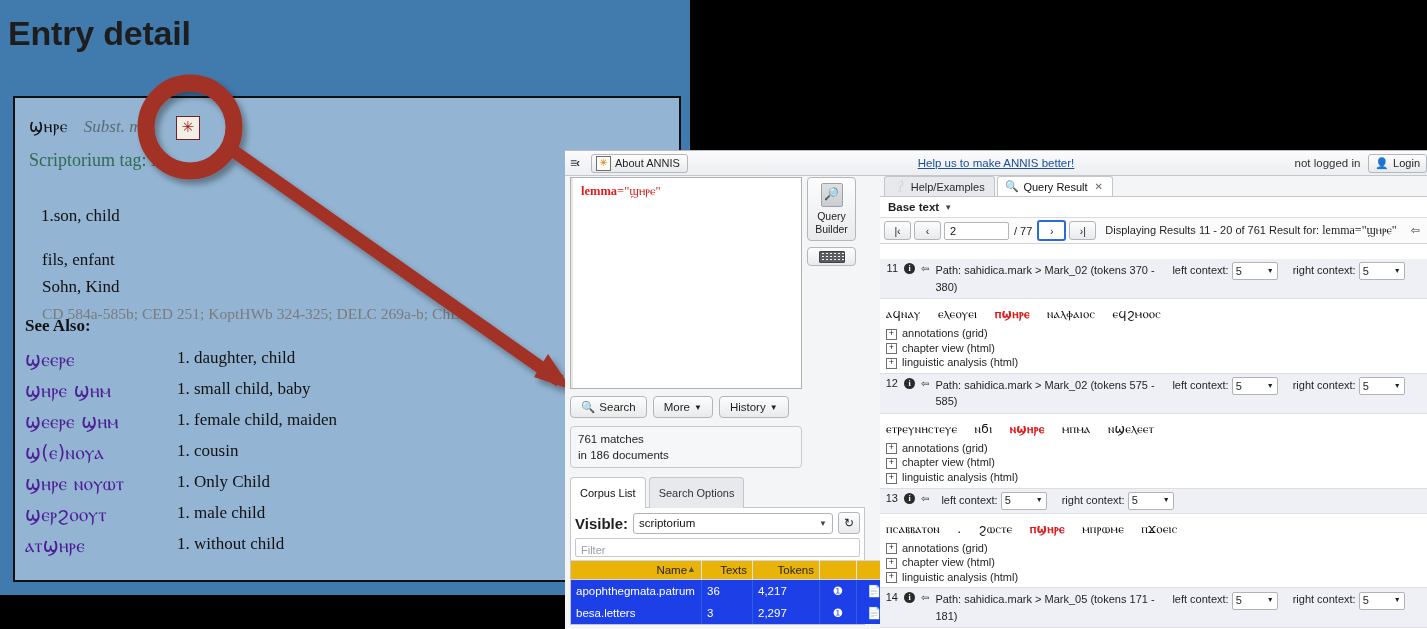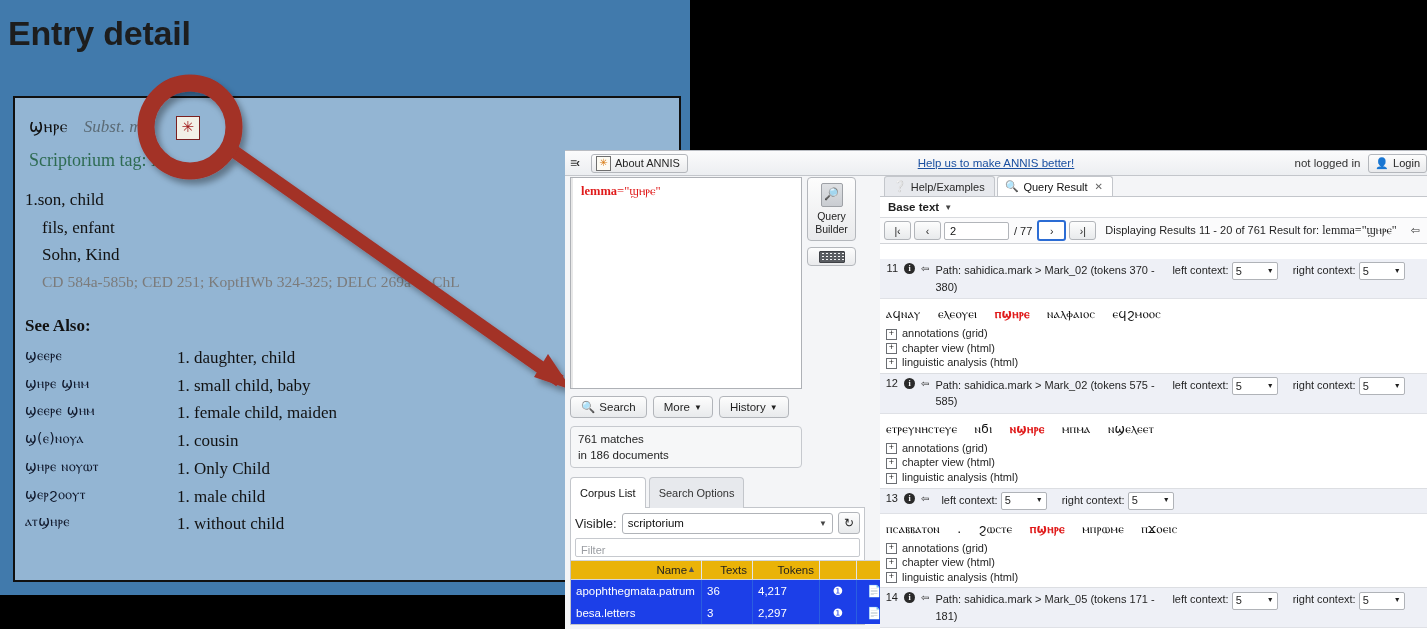--- a/index.html
+++ b/index.html
@@ -26,27 +26,27 @@
   .lemma-head{font-size:17px;color:#111;font-family:"DejaVu Sans", sans-serif;letter-spacing:0.5px;}
   .pos-head{font-size:17px;color:#5b6b76;font-style:italic;margin-left:12px;}
   .ann-badge{
     display:inline-block;width:22px;height:22px;margin-left:26px;
     border:1px solid #7a2020;background:#f2efe6;color:#a32020;
     text-align:center;line-height:21px;font-size:15px;vertical-align:middle;
     font-family:"DejaVu Sans", sans-serif;
   }
   .script-tag{position:absolute;left:14px;top:52px;font-size:18px;color:#2e6b52;}
   .senses{position:absolute;left:10px;top:88px;font-size:17px;color:#111;line-height:1.62;}
-  .sense-n{margin:0;}
+  .sense-n{margin:16px;}
   .sense-sub{margin:0;padding-left:17px;}
   .sense-refs{margin:0;padding-left:17px;color:#7b7b7b;font-size:15.5px;white-space:nowrap;}
   .see-also-title{position:absolute;left:10px;top:218px;font-size:17px;font-weight:bold;color:#111;}
   .see-also{position:absolute;left:10px;top:246px;font-size:17px;line-height:1.63;}
   .sa-row{display:flex;}
-  .sa-word{width:152px;color:#0f172a;font-family:"DejaVu Sans", sans-serif;font-size:14px;letter-spacing:.3px;}
+  .sa-word{width:152px;color:#4c1d95;font-family:"DejaVu Sans", sans-serif;font-size:19px;letter-spacing:.3px;}
   .sa-gloss{color:#111;}
 
   
   .callout{position:absolute;left:0;top:0;width:690px;height:595px;pointer-events:none;}
 
   
   .annis{
     position:absolute;left:565px;top:150px;width:862px;height:479px;
     background:#f4f5f7;overflow:hidden;
     font-family:"Liberation Sans", sans-serif;font-size:11px;color:#262626;
@@ -115,21 +115,21 @@
 
   
   .corpus{margin-top:9px;width:295px;}
   .ctabs{display:flex;gap:3px;font-size:11px;}
   .ctab{
     padding:9px 9px;border:1px solid #c3c6cb;border-bottom:none;border-radius:4px 4px 0 0;background:#e7e9ed;color:#333;
   }
   .ctab.sel{background:#fff;color:#111;}
   .cbody{border:1px solid #c3c6cb;background:#fff;margin-top:-1px;}
   .visible-row{display:flex;align-items:center;gap:5px;padding:4px 4px;}
-  .visible-lbl{font-size:13px;color:#1f1f1f;}
+  .visible-lbl{font-size:15px;color:#1f1f1f;font-weight:bold;}
   .vis-select{
     flex:1;height:19px;background:#fff;border:1px solid #b0b3b8;border-radius:3px;
     display:flex;align-items:center;justify-content:space-between;padding:0 5px;font-size:11.5px;color:#111;
   }
   .refresh-btn{
     width:20px;height:20px;background:linear-gradient(#fdfdfd,#e8eaec);border:1px solid #b2b5ba;border-radius:3px;
     display:flex;align-items:center;justify-content:center;font-size:12px;color:#222;
   }
   .filter-input{
     margin:0 4px;height:17px;border:1px solid #c6c9ce;background:#fff;border-radius:2px;

